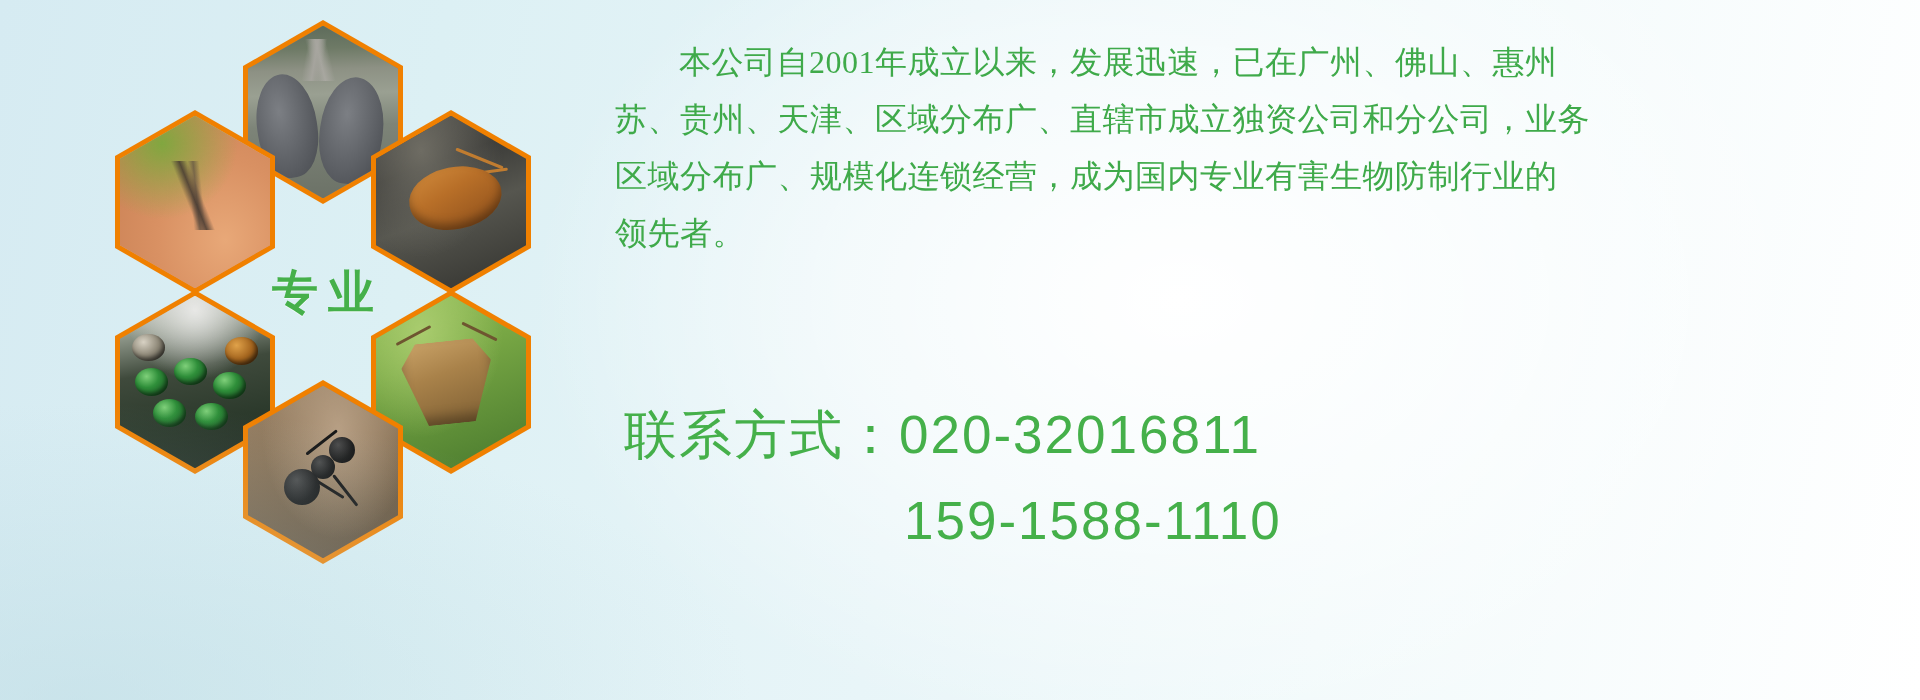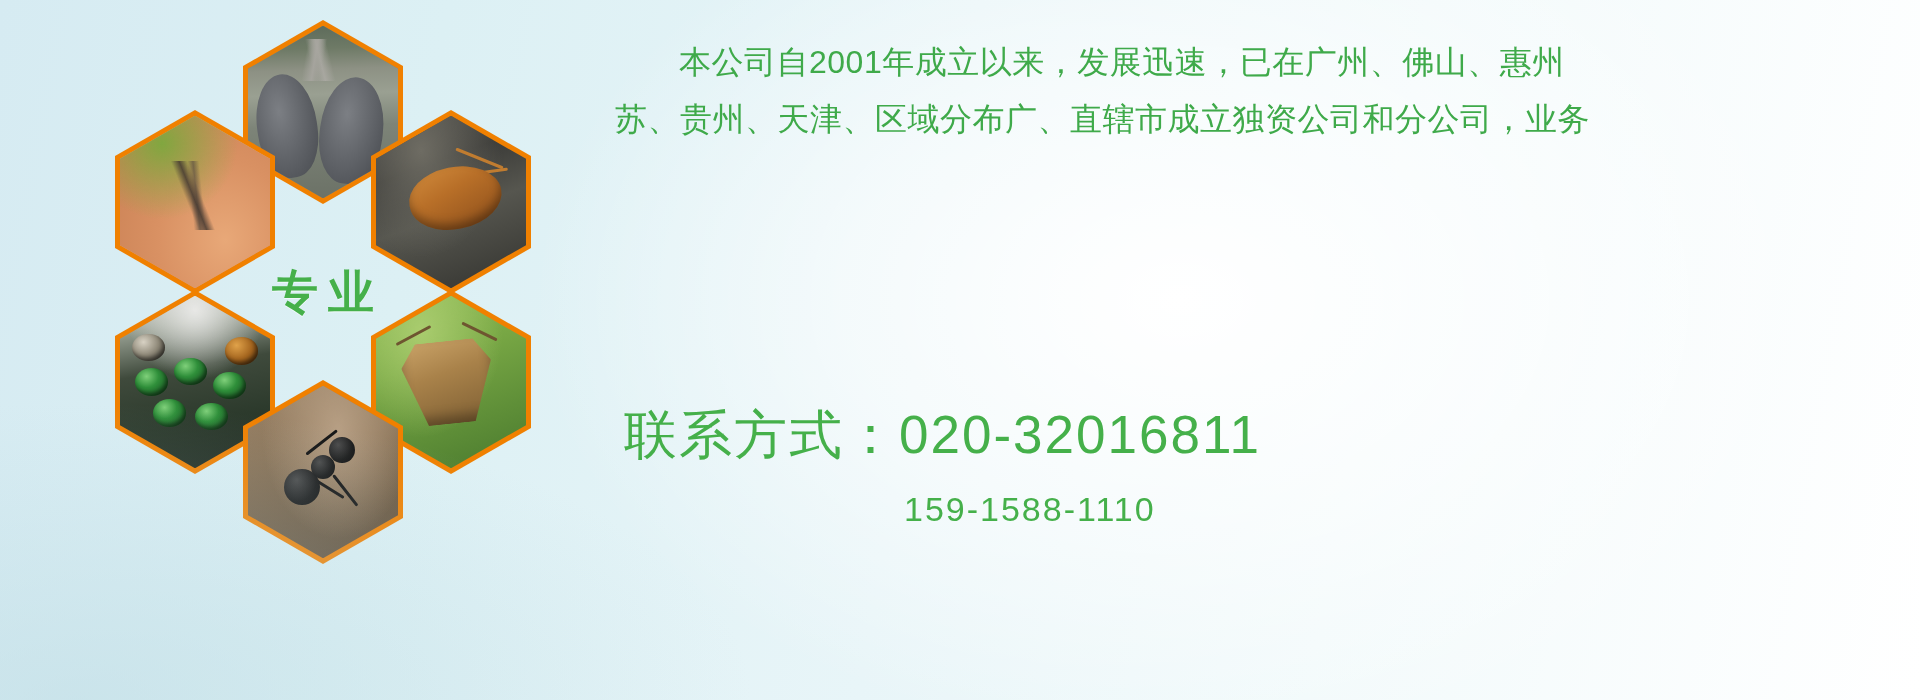--- a/index.html
+++ b/index.html
@@ -186,20 +186,21 @@
     position:absolute; width:26%; height:3px; background:#6e5530; border-radius:2px;
   }
   .ph-stinkbug .ant1 { left:12%; top:22%; transform:rotate(-28deg); }
   .ph-stinkbug .ant2 { left:56%; top:20%; transform:rotate(26deg); }
 
   
   .copy {
     position:absolute;
     left:615px; top:34px;
     width:1280px;
+    font-family:Liberation Serif, serif;
   }
   .copy p {
     color:#3faa4a;
     font-size:32px;
     line-height:57px;
     letter-spacing:0.5px;
     font-weight:500;
     white-space:nowrap;
   }
   .copy p.indent { text-indent:64px; }
@@ -211,21 +212,21 @@
   }
   .contact .line1 {
     color:#45b04a;
     font-size:53px;
     font-weight:500;
     letter-spacing:2px;
     white-space:nowrap;
   }
   .contact .line2 {
     color:#45b04a;
-    font-size:34px;
+    font-size:53px;
     font-weight:500;
     letter-spacing:2px;
     margin-top:18px;
     padding-left:280px;
     white-space:nowrap;
   }
 </style>
 </head>
 <body>
 
@@ -302,20 +303,22 @@
           <div class="seg head"></div>
         </div>
       </div>
     </div>
 
   </div>
 
   <div class="copy">
     <p class="indent">本公司自2001年成立以来，发展迅速，已在广州、佛山、惠州</p>
     <p>苏、贵州、天津、区域分布广、直辖市成立独资公司和分公司，业务</p>
+    <p>区域分布广、规模化连锁经营，成为国内专业有害生物防制行业的</p>
+    <p>领先者。</p>
   </div>
 
   <div class="contact">
     <div class="line1">联系方式：020-32016811</div>
     <div class="line2">159-1588-1110</div>
   </div>
 
 </div>
 
 </body></html>

